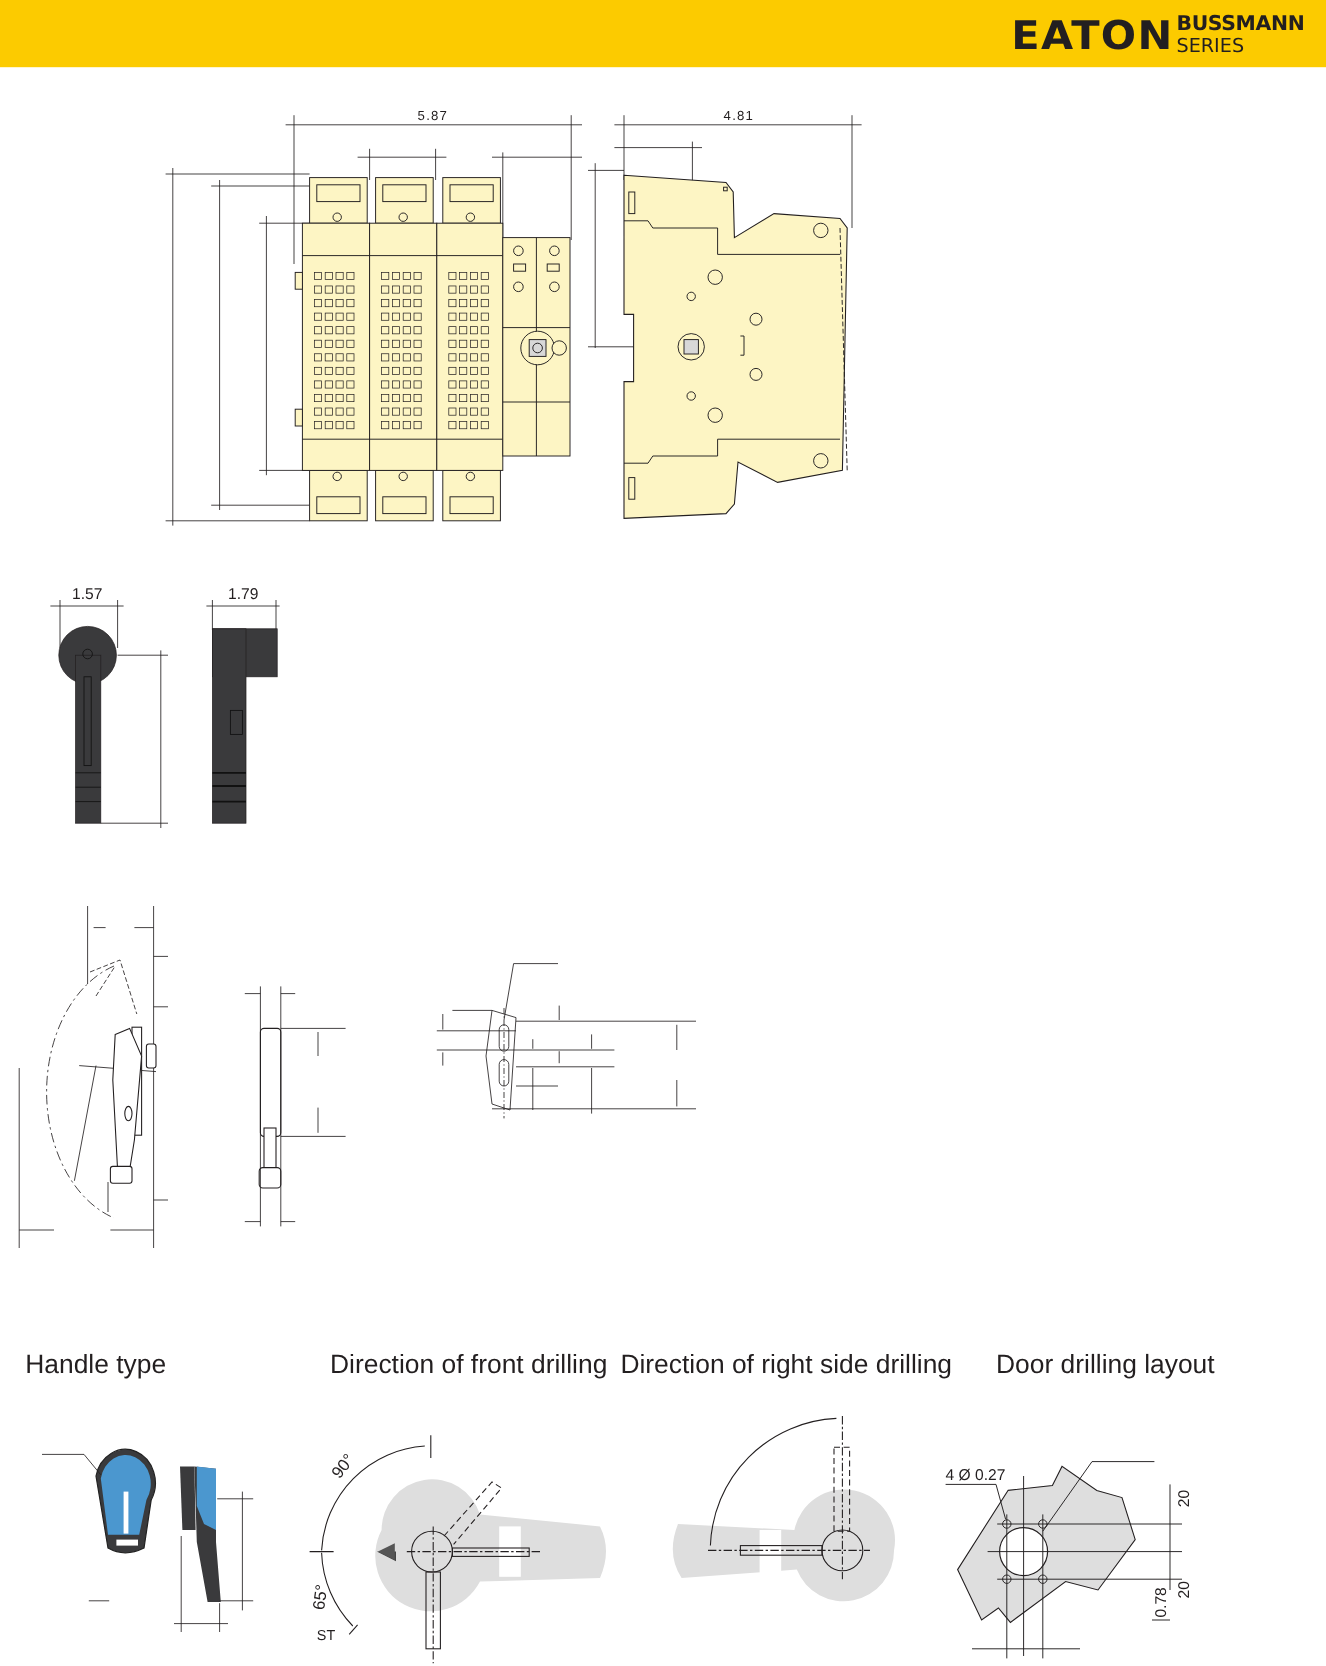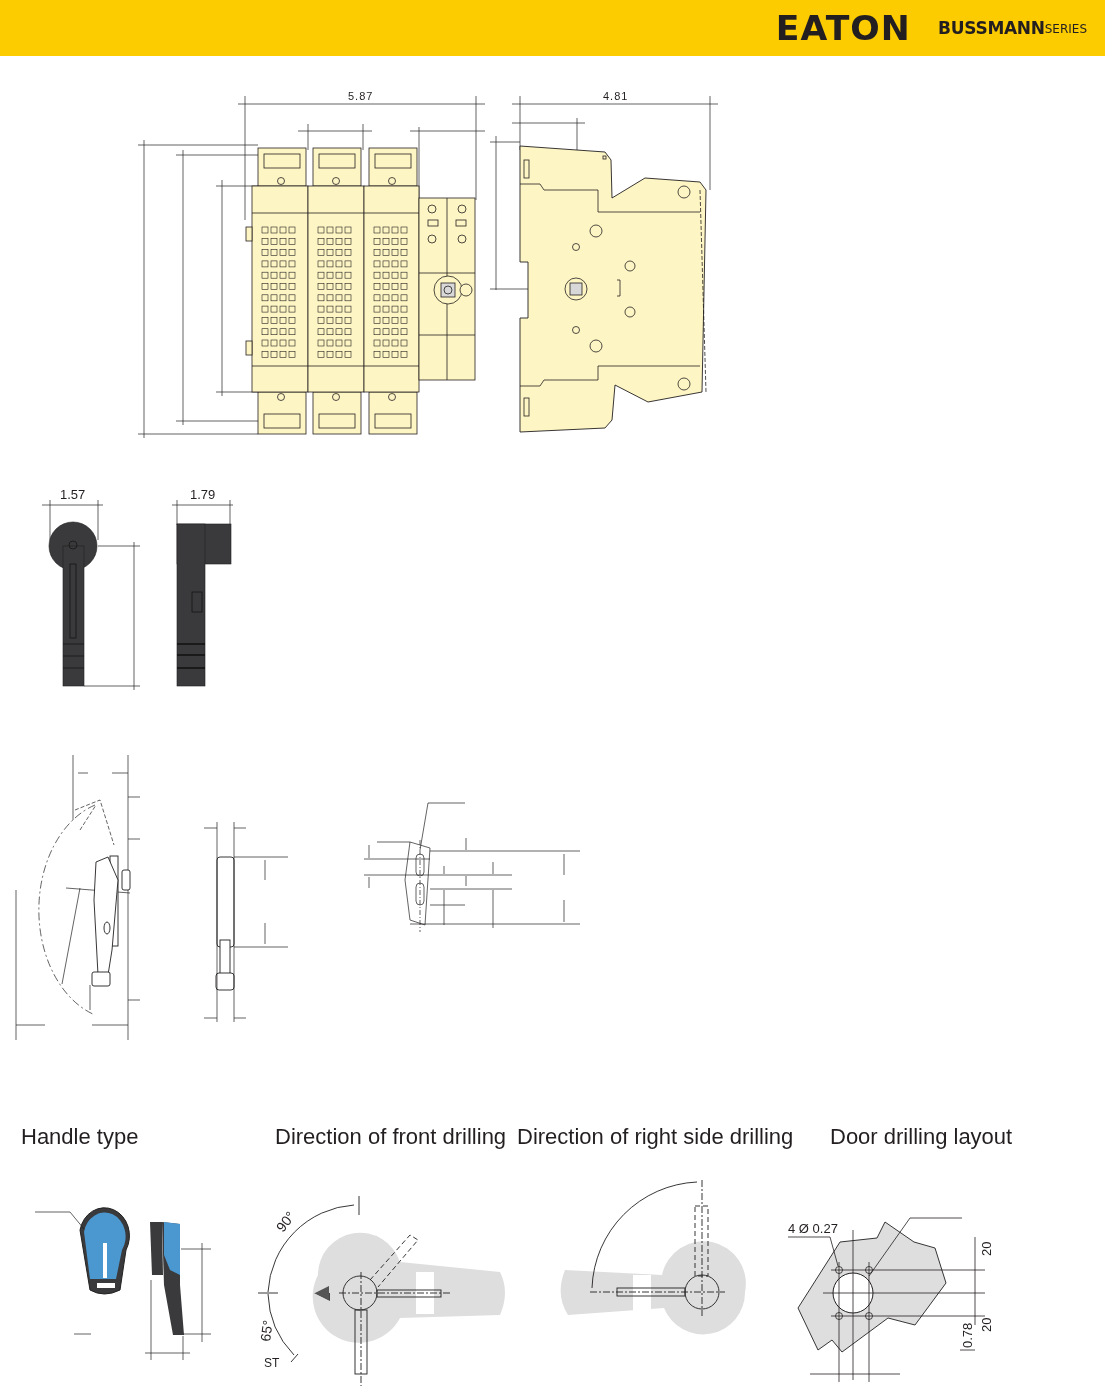--- a/index.html
+++ b/index.html
@@ -1,22 +1,22 @@
 <!DOCTYPE html>
 <html><head>
 <meta charset="utf-8">
 <style>
   html, body { margin:0; padding:0; background:#ffffff; }
   body { width:1105px; height:1388px; position:relative; overflow:hidden; font-family:"Liberation Sans", sans-serif; color:#231f20; }
   .header { position:absolute; left:0; top:0; width:1105px; height:56px; background:#fccb00; }
-  .logo { position:absolute; right:18px; top:12px; display:flex; align-items:center; gap:30px; }
+  .logo { position:absolute; right:18px; top:12px; display:flex; align-items:center; gap:6px; }
   .eaton { font-family:"DejaVu Sans", sans-serif; font-weight:bold; font-size:33px; letter-spacing:1px; color:#231f20; transform:scaleX(1.05); line-height:1; }
-  .bussmann { display:flex; flex-direction:row; align-items:center; line-height:1; }
+  .bussmann { display:flex; flex-direction:column; align-items:flex-start; line-height:1; }
   .bussmann .b1 { font-family:"DejaVu Sans", sans-serif; font-weight:bold; font-size:17px; color:#231f20; letter-spacing:-0.3px; }
-  .bussmann .b2 { font-family:"DejaVu Sans", sans-serif; font-size:12px; color:#231f20; margin-top:1px; }
+  .bussmann .b2 { font-family:"DejaVu Sans", sans-serif; font-size:16px; color:#231f20; margin-top:1px; }
   svg { position:absolute; overflow:visible; }
   .cap { position:absolute; font-size:22px; color:#231f20; white-space:nowrap; }
   .dimtxt { font-family:"Liberation Sans", sans-serif; font-size:11px; fill:#231f20; letter-spacing:1px; }
   .dimtxt2 { font-family:"Liberation Sans", sans-serif; font-size:13px; fill:#231f20; }
 </style>
 </head>
 <body>
 
 <div class="header">
   <div class="logo">

